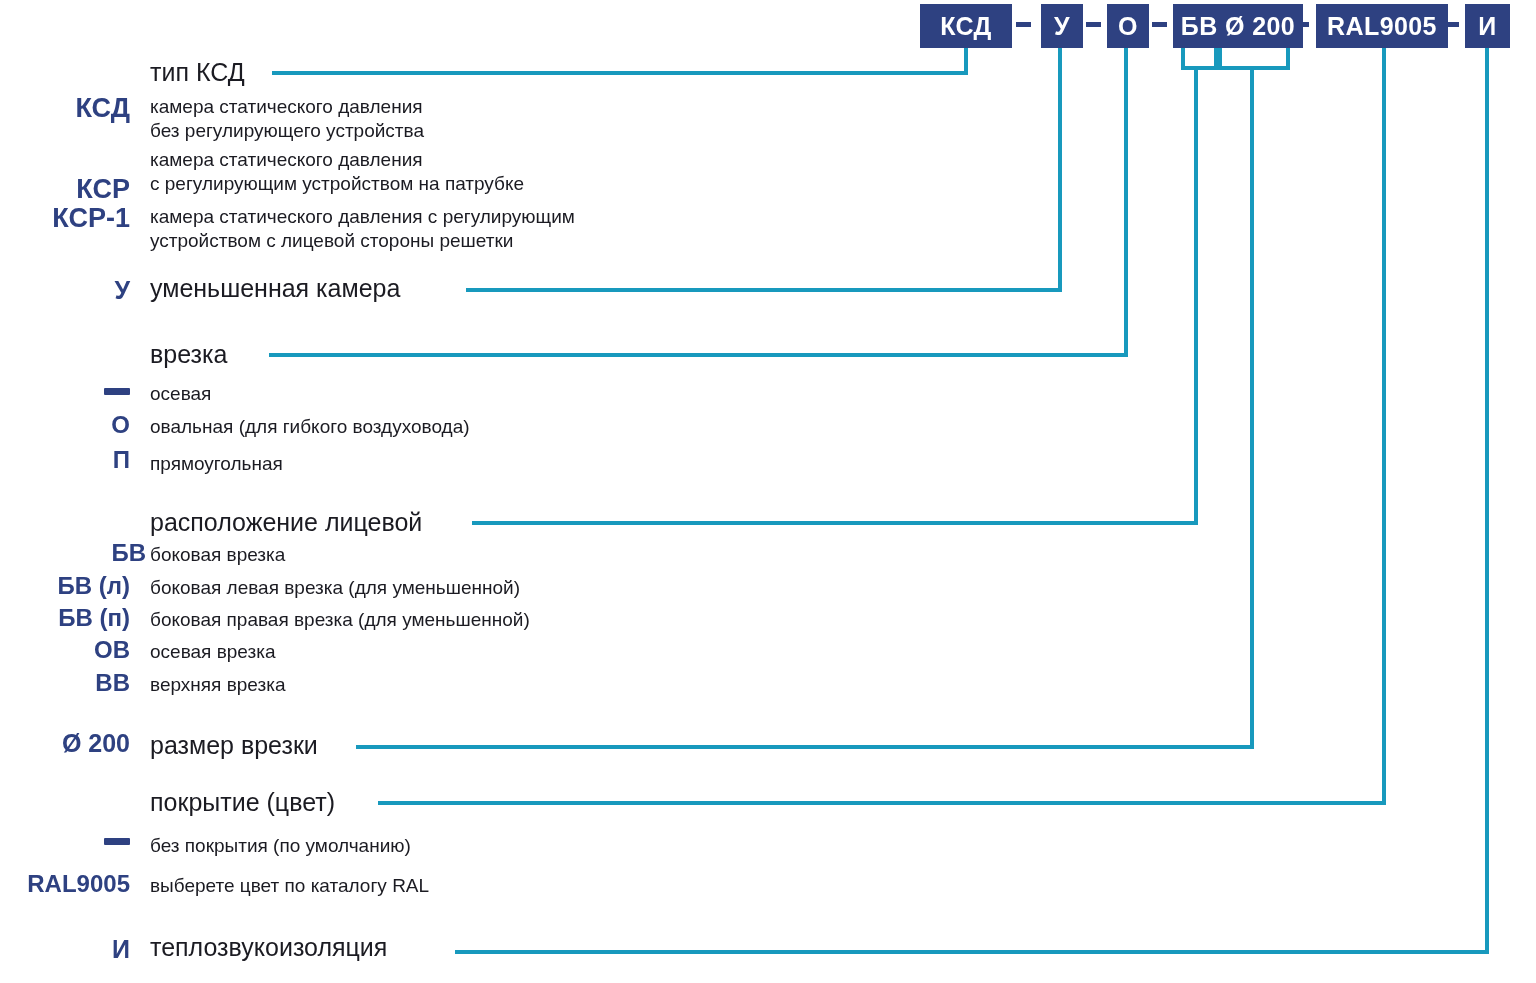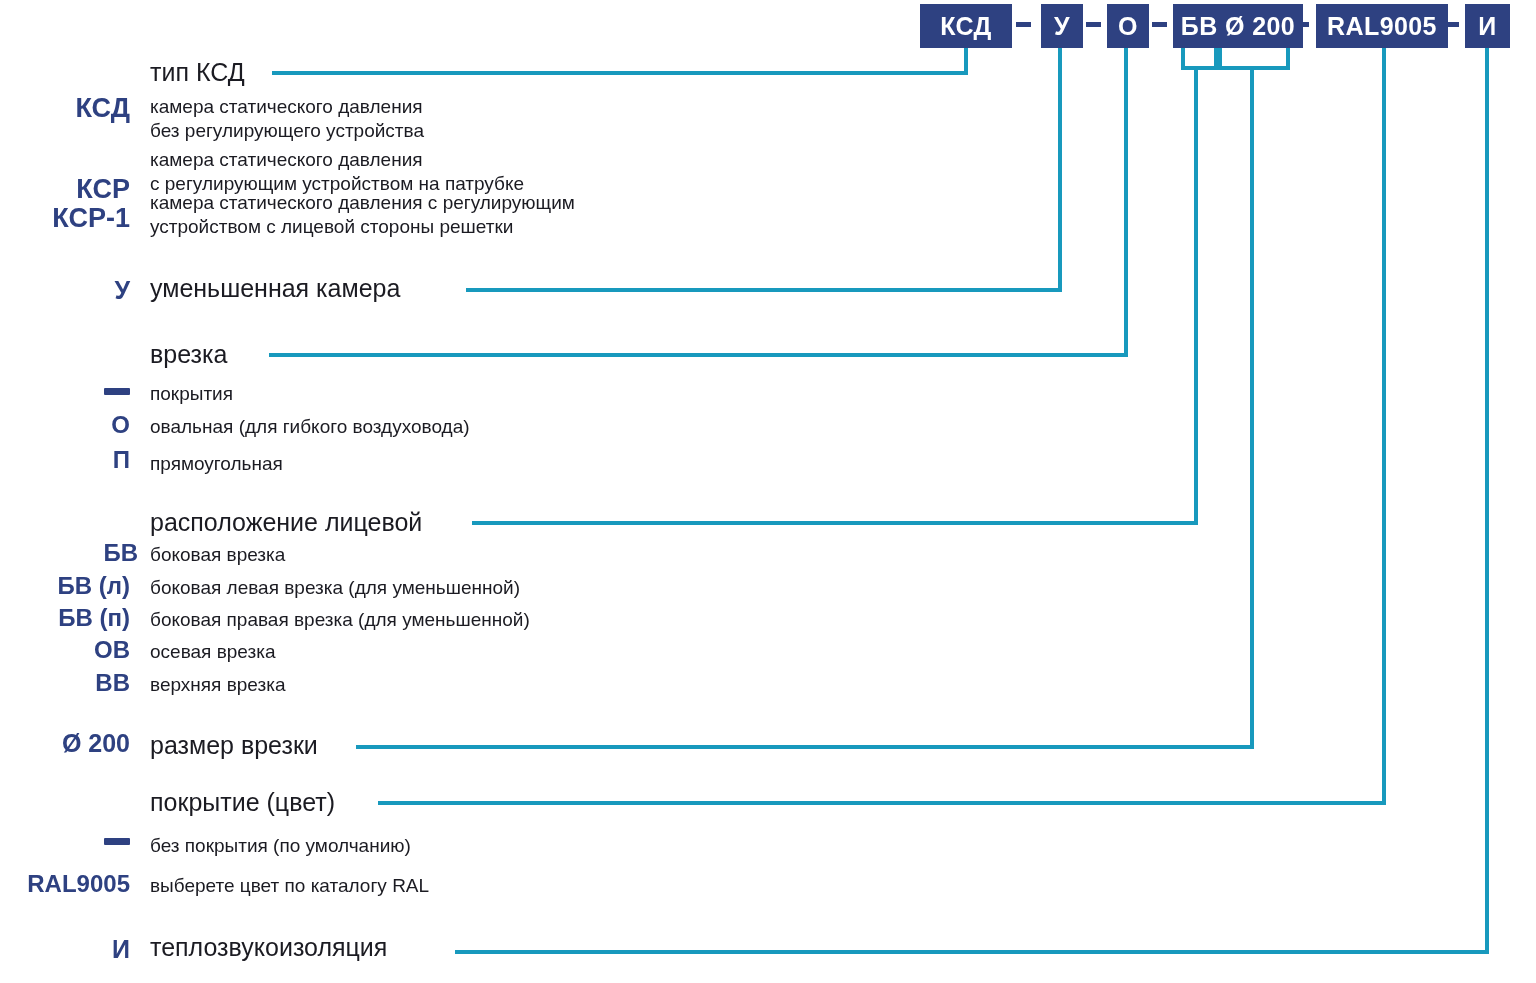--- a/index.html
+++ b/index.html
@@ -163,39 +163,39 @@
 
   <div class="group-title" style="left:150px; top:58px;text-align:right;">тип КСД</div>
 
   <div class="code-label big" style="left:0px; top:95px; width:130px;">КСД</div>
   <div class="desc two-line" style="left:150px; top:95px; width:560px;"><span>камера статического давления</span><br><span>без регулирующего устройства</span></div>
 
   <div class="code-label big" style="left:0px; top:148px; width:130px;margin-top:28px;">КСР</div>
   <div class="desc two-line" style="left:150px; top:148px; width:600px;"><span>камера статического давления</span><br><span>с регулирующим устройством на патрубке</span></div>
 
   <div class="code-label big" style="left:0px; top:205px; width:130px;">КСР-1</div>
-  <div class="desc two-line" style="left:150px; top:191px; width:640px;"><span>камера статического давления с регулирующим</span><br><span>устройством с лицевой стороны решетки</span></div>
+  <div class="desc two-line" style="left:150px; top:205px; width:640px;"><span>камера статического давления с регулирующим</span><br><span>устройством с лицевой стороны решетки</span></div>
 
   <div class="code-label mid" style="left:0px; top:278px; width:130px;">У</div>
   <div class="group-title" style="left:150px; top:274px;">уменьшенная камера</div>
 
   <div class="group-title" style="left:150px; top:340px;">врезка</div>
 
   <div class="dash-marker" style="left:104px; top:388px;"></div>
-  <div class="desc" style="left:150px; top:382px;">покрытия</div>
+  <div class="desc" style="left:150px; top:382px;">осевая</div>
 
   <div class="code-label small" style="left:0px; top:413px; width:130px;">О</div>
   <div class="desc" style="left:150px; top:415px;">овальная (для гибкого воздуховода)</div>
 
   <div class="code-label small" style="left:0px; top:448px; width:130px;">П</div>
   <div class="desc" style="left:150px; top:452px;">прямоугольная</div>
 
   <div class="group-title" style="left:150px; top:508px;">расположение лицевой</div>
 
-  <div class="code-label small" style="left:8px; top:541px; width:130px;">БВ</div>
+  <div class="code-label small" style="left:16px; top:541px; width:130px;">БВ</div>
   <div class="desc" style="left:150px; top:543px;">боковая врезка</div>
 
   <div class="code-label small" style="left:0px; top:574px; width:130px;">БВ (л)</div>
   <div class="desc" style="left:150px; top:576px;">боковая левая врезка (для уменьшенной)</div>
 
   <div class="code-label small" style="left:0px; top:606px; width:130px;">БВ (п)</div>
   <div class="desc" style="left:150px; top:608px;">боковая правая врезка (для уменьшенной)</div>
 
   <div class="code-label small" style="left:0px; top:638px; width:130px;">ОВ</div>
   <div class="desc" style="left:150px; top:640px;">осевая врезка</div>

